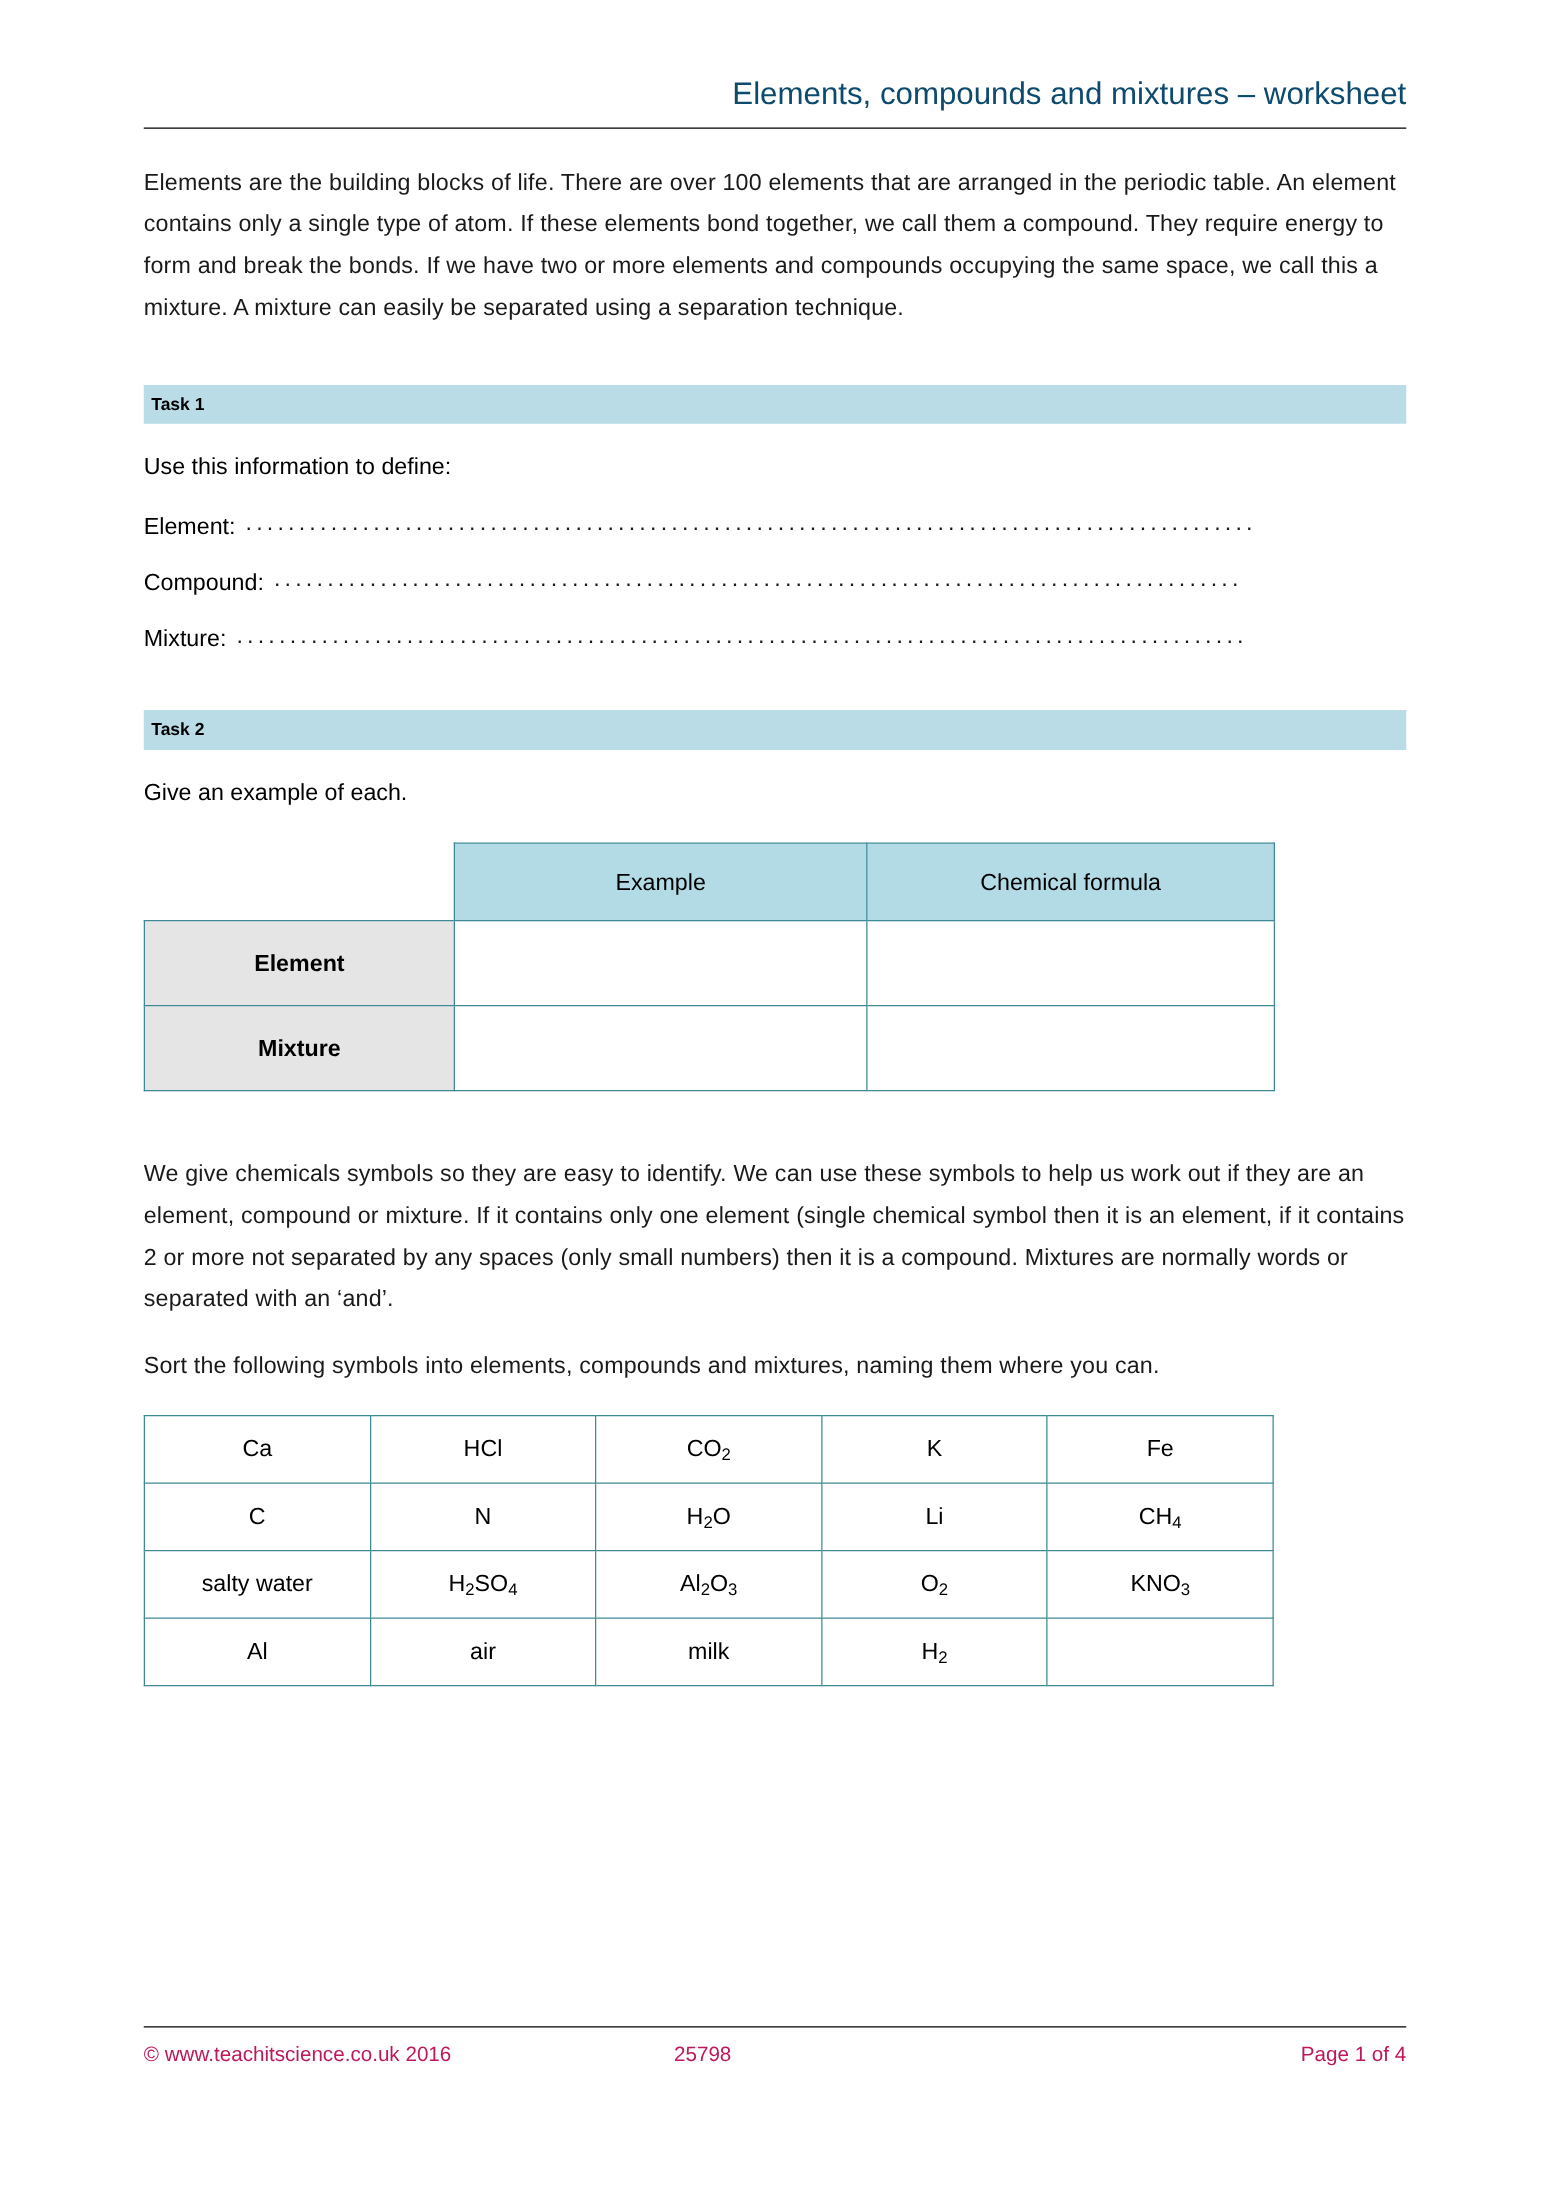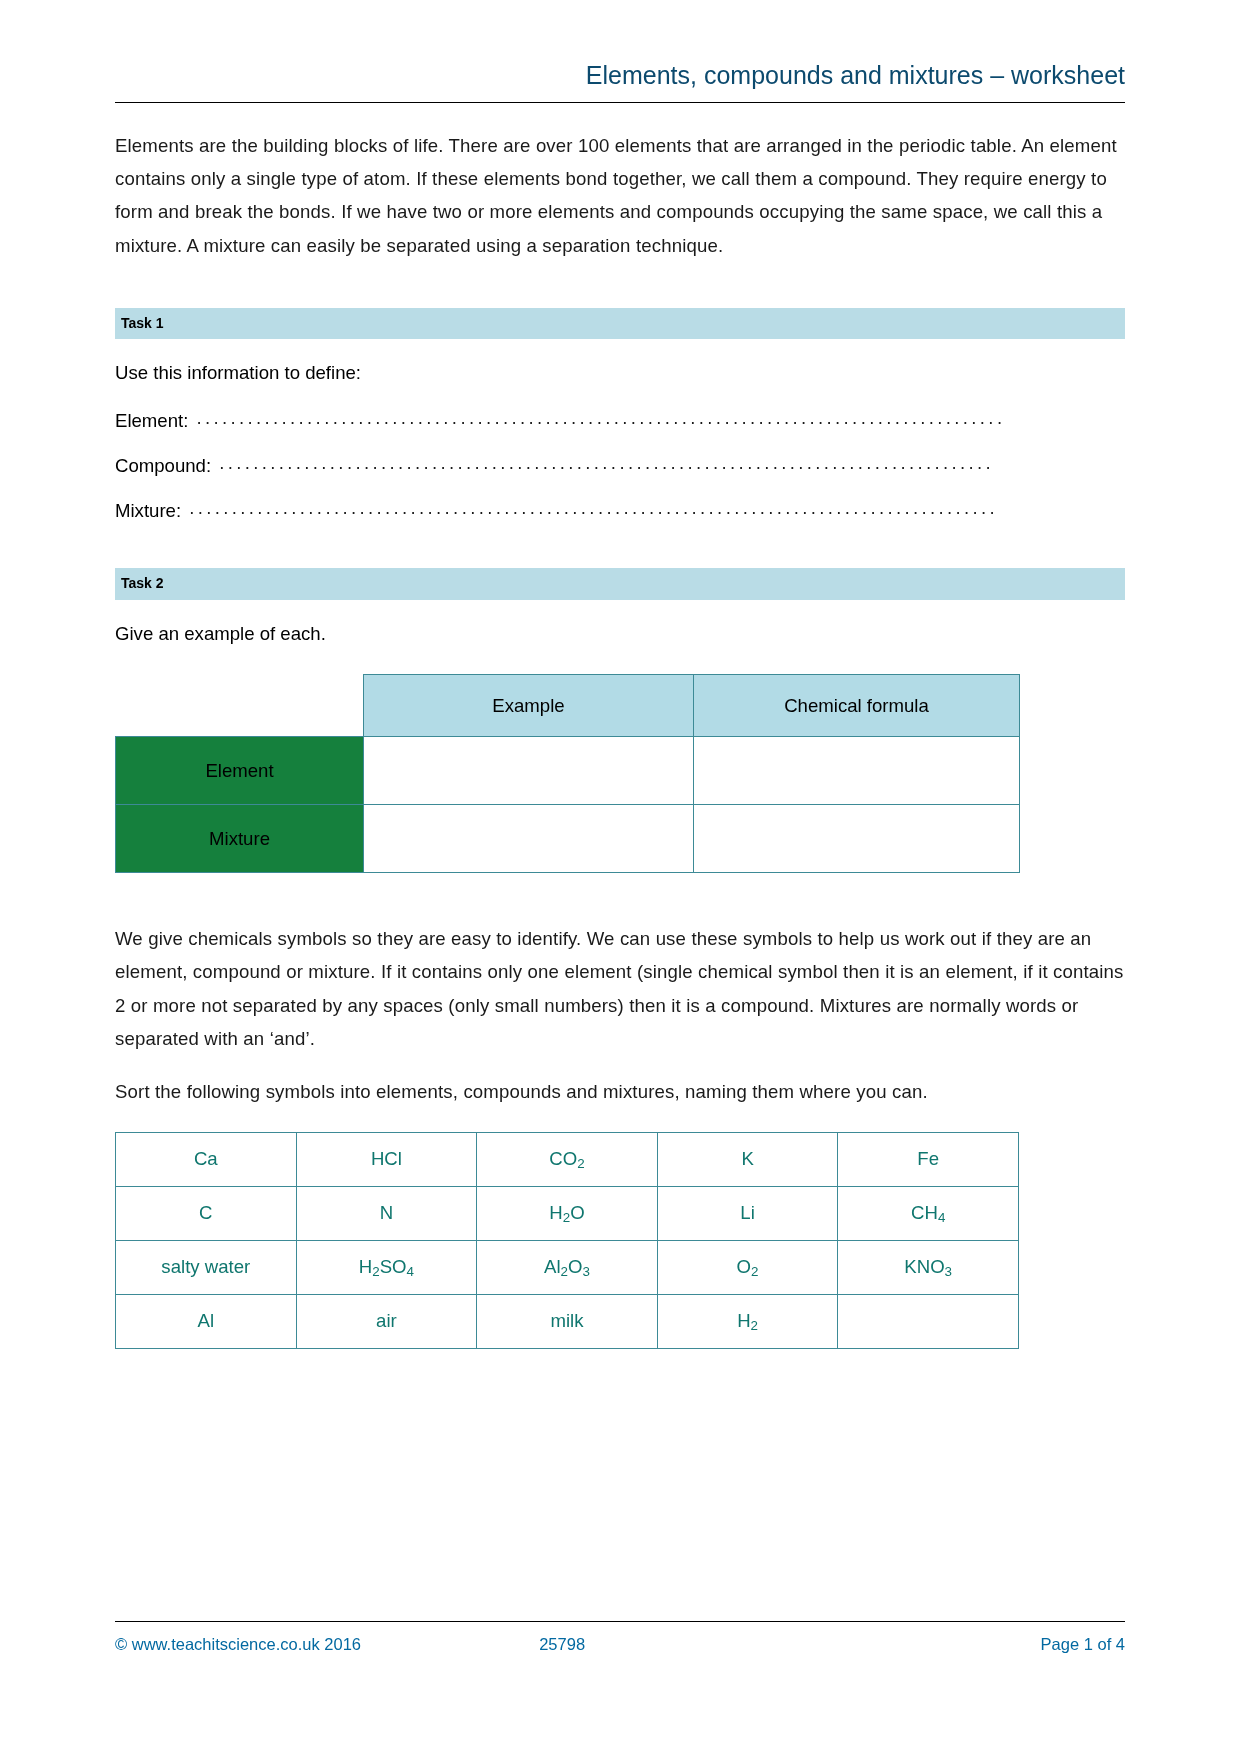--- a/index.html
+++ b/index.html
@@ -125,55 +125,55 @@
     color: #000;
   }
   table.t2 th.blank {
     background: #ffffff;
     border-left: none;
     border-top: none;
     border-bottom: none;
     border-right: none;
   }
   table.t2 td.rowhead {
-    background: #15803d;
+    background: #e5e5e5;
     height: 68px;
-    font-weight: normal;
+    font-weight: bold;
   }
   table.t2 td.cell {
     background: #ffffff;
   }
 
   
   table.t3 {
     border-collapse: collapse;
     width: 904px;
     margin-top: 24px;
     table-layout: fixed;
   }
   table.t3 td {
     border: 1.6px solid #3d8a96;
     text-align: center;
     vertical-align: middle;
     height: 54px;
     font-size: 18.6px;
-    color: #0f766e;
+    color: #000000;
   }
   sub { font-size: 0.72em; vertical-align: -0.25em; }
 
   
   .footer {
     position: absolute;
     left: 115px;
     top: 1621px;
     width: 1010px;
     border-top: 1.6px solid #000000;
     padding-top: 13px;
     font-size: 16.5px;
-    color: #0369a1;
+    color: #be185d;
     display: flex;
     align-items: baseline;
   }
   .footer .f-left   { flex: 0 0 42%; text-align: left; }
   .footer .f-center { flex: 0 0 22%; text-align: left; }
   .footer .f-right  { flex: 1 1 auto; text-align: right; }
 
   .spacer-lg { height: 46px; }
   .spacer-md { height: 30px; }
   .spacer-sm { height: 20px; }

